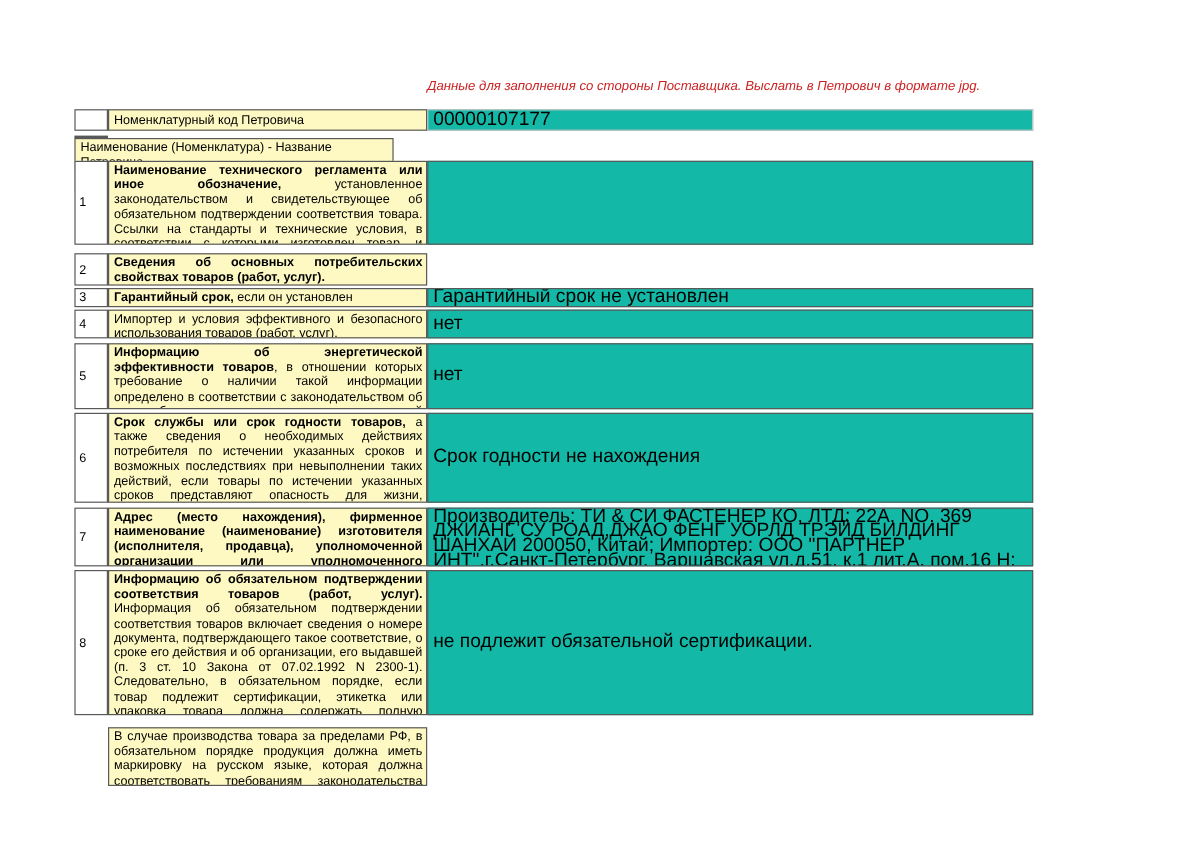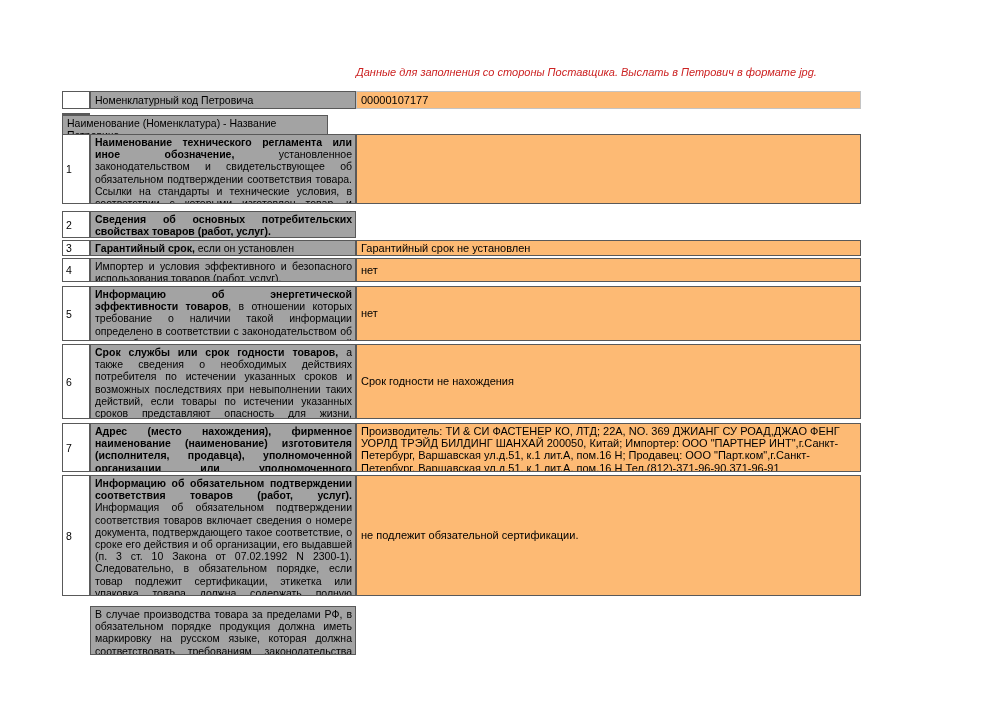--- a/index.html
+++ b/index.html
@@ -14,26 +14,26 @@
   }
   .doc{position:absolute;left:62px;top:91px;}
   .trow{display:flex;align-items:stretch;}
   .cell{box-sizing:border-box;border:1px solid #595959;overflow:hidden;}
   .num{
     width:28px;flex:none;display:flex;align-items:center;justify-content:flex-start;
     padding-left:3px;font-size:10.5px;background:#fff;
   }
   .label{
     width:266px;flex:none;padding:1px 3px 1px 4px;
-    font-size:10.5px;line-height:12.2px;text-align:justify;background:#a3a3a3;
+    font-size:10.5px;line-height:12.2px;text-align:justify;background:#fef9c3;
   }
   .label.vc{display:flex;align-items:center;text-align:left;}
   .value{
-    width:505px;flex:none;background:#fdba74;
-    font-size:11px;line-height:12.2px;padding:1px 4px;
+    width:505px;flex:none;background:#14b8a6;
+    font-size:16px;line-height:12.2px;padding:1px 4px;
     display:flex;align-items:center;
   }
   .value.top{align-items:flex-start;}
   .light{border-color:#c4c4c4;}
   .b{font-weight:bold;}
   .footer-box{margin-left:28px;}
 </style>
 </head>
 <body>
 

